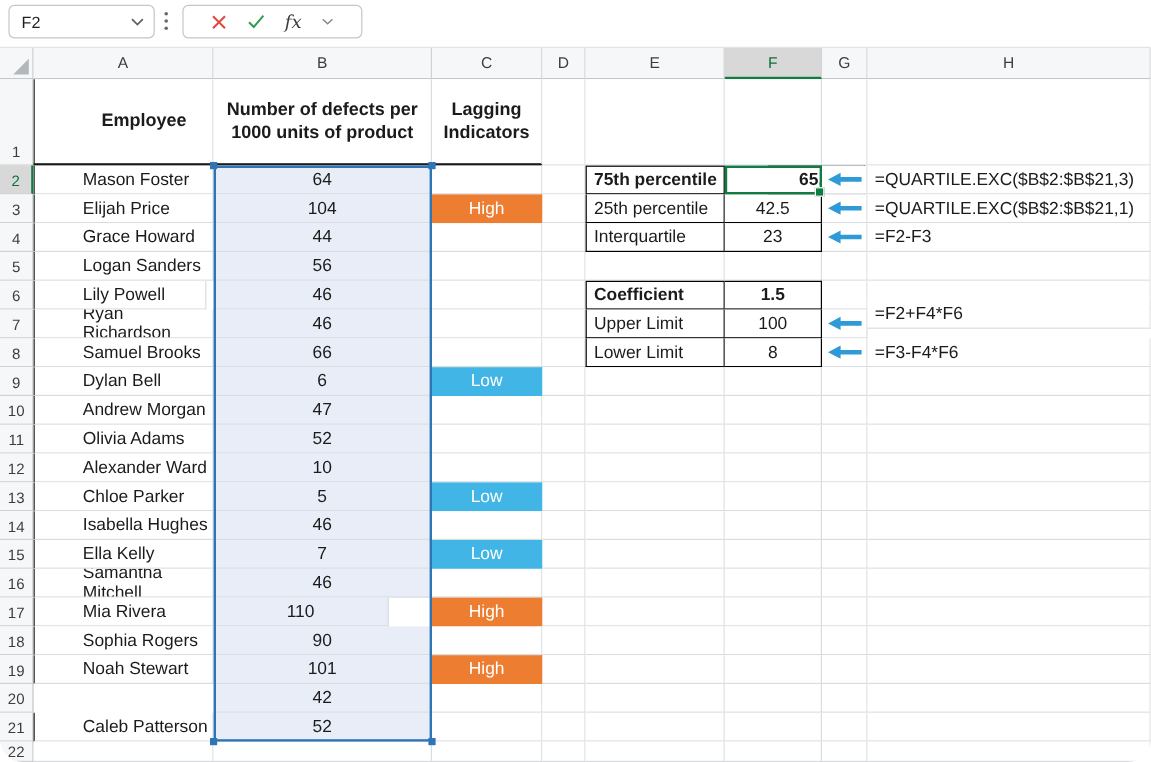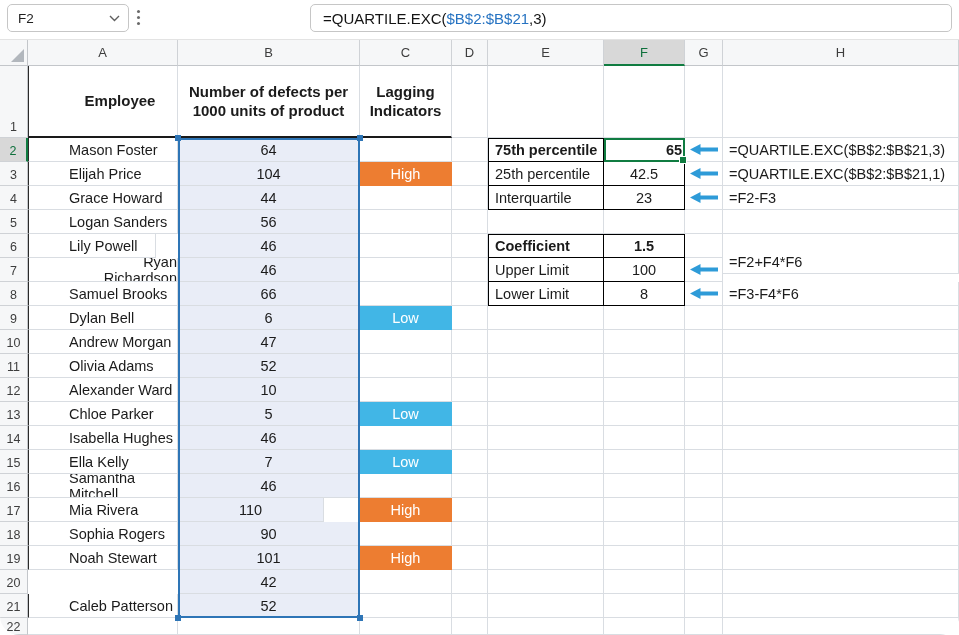--- a/index.html
+++ b/index.html
@@ -66,24 +66,35 @@
       <span class="nbtext">F2</span>
       <svg width="11" height="7" viewBox="0 0 11 7">
         <polyline points="1,1 5.5,5.5 10,1" fill="none" stroke="#5f5f5f" stroke-width="1.4"></polyline>
       </svg>
     </div>
     <div class="dots">
         <i></i>
         <i></i>
         <i></i>
       </div>
-    <div class="rbox fxbox">
-      <span>=QUARTILE.EXC(</span>
-        <span class="ref">$B$2:$B$21</span>
-        <span>,3)</span>
+    <div class="rbox btngroup">
+      <span class="icon-btn">
+        <svg width="13" height="13" viewBox="0 0 13 13">
+          <path d="M1.5 1.5 L11.5 11.5 M11.5 1.5 L1.5 11.5" stroke="#E04A3F" stroke-width="1.7" fill="none"></path>
+        </svg>
+      </span>
+      <span class="icon-btn">
+        <svg width="15" height="12" viewBox="0 0 15 12">
+          <path d="M1.5 6.5 L5.5 10.5 L13.5 1" stroke="#2F9E4F" stroke-width="1.7" fill="none"></path>
+        </svg>
+      </span>
+      <span class="icon-btn fxlabel">fx</span>
+      <svg width="10" height="6" viewBox="0 0 10 6">
+        <polyline points="1,1 5,4.8 9,1" fill="none" stroke="#8a8a8a" stroke-width="1.3"></polyline>
+      </svg>
     </div>
   </div>
 
   <div id="sheet">
       <div class="corner" style="left: 0px; top: 40px; width: 28px; height: 26px;"></div>
       <div class="colhdr" style="left: 28px; top: 40px; width: 150px; height: 26px;">A</div>
       <div class="colhdr" style="left: 178px; top: 40px; width: 182px; height: 26px;">B</div>
       <div class="colhdr" style="left: 360px; top: 40px; width: 92px; height: 26px;">C</div>
       <div class="colhdr" style="left: 452px; top: 40px; width: 36px; height: 26px;">D</div>
       <div class="colhdr" style="left: 488px; top: 40px; width: 116px; height: 26px;">E</div>
@@ -157,29 +168,29 @@
       </div>
       <div class="cell padl" style="left: 723px; top: 186px; width: 236px; height: 24px;">=F2-F3</div>
       <div class="cell padl aleft" style="left: 28px; top: 210px; width: 150px; height: 24px;">Logan Sanders</div>
       <div class="cell center bfill" style="left: 178px; top: 210px; width: 182px; height: 24px;">56</div>
       <div class="cell center" style="left: 360px; top: 210px; width: 92px; height: 24px;"></div>
       <div class="cell" style="left: 452px; top: 210px; width: 36px; height: 24px;"></div>
       <div class="cell" style="left: 488px; top: 210px; width: 116px; height: 24px;"></div>
       <div class="cell" style="left: 604px; top: 210px; width: 81px; height: 24px;"></div>
       <div class="cell center" style="left: 685px; top: 210px; width: 38px; height: 24px;"></div>
       <div class="cell" style="left: 723px; top: 210px; width: 236px; height: 24px;"></div>
-      <div class="cell padl aleft" style="left: 28px; top: 234px; width: 128px; height: 24px;">Lily Powell</div>
+      <div class="cell padl aleft" style="left: 28px; top: 234px; width: 144px; height: 24px;">Lily Powell</div>
       <div class="cell center bfill" style="left: 178px; top: 234px; width: 182px; height: 24px;">46</div>
       <div class="cell center" style="left: 360px; top: 234px; width: 92px; height: 24px;"></div>
       <div class="cell" style="left: 452px; top: 234px; width: 36px; height: 24px;"></div>
       <div class="cell padl tcell bl bt bold" style="left: 488px; top: 234px; width: 116px; height: 24px;">Coefficient</div>
       <div class="cell center tcell bt bold" style="left: 604px; top: 234px; width: 81px; height: 24px;">1.5</div>
       <div class="cell center" style="left: 685px; top: 234px; width: 38px; height: 24px;"></div>
       <div class="cell" style="left: 723px; top: 234px; width: 236px; height: 24px;"></div>
-      <div class="cell padl aleft" style="left: 28px; top: 258px; width: 150px; height: 24px; text-align: right;">Ryan Richardson</div>
+      <div class="cell padl aleft" style="left: 28px; top: 258px; width: 150px; height: 24px;">Ryan Richardson</div>
       <div class="cell center bfill" style="left: 178px; top: 258px; width: 182px; height: 24px;">46</div>
       <div class="cell center" style="left: 360px; top: 258px; width: 92px; height: 24px;"></div>
       <div class="cell" style="left: 452px; top: 258px; width: 36px; height: 24px;"></div>
       <div class="cell padl tcell bl" style="left: 488px; top: 258px; width: 116px; height: 24px;">Upper Limit</div>
       <div class="cell center tcell" style="left: 604px; top: 258px; width: 81px; height: 24px;">100</div>
       <div class="cell center" style="left: 685px; top: 258px; width: 38px; height: 24px;">
         <svg width="30" height="13" viewBox="0 0 30 13">
          <path d="M29 4.6 H11.5 V1 L1 6.5 L11.5 12 V8.4 H29 Z" fill="#2E9BD8"></path>
         </svg>
       </div>

